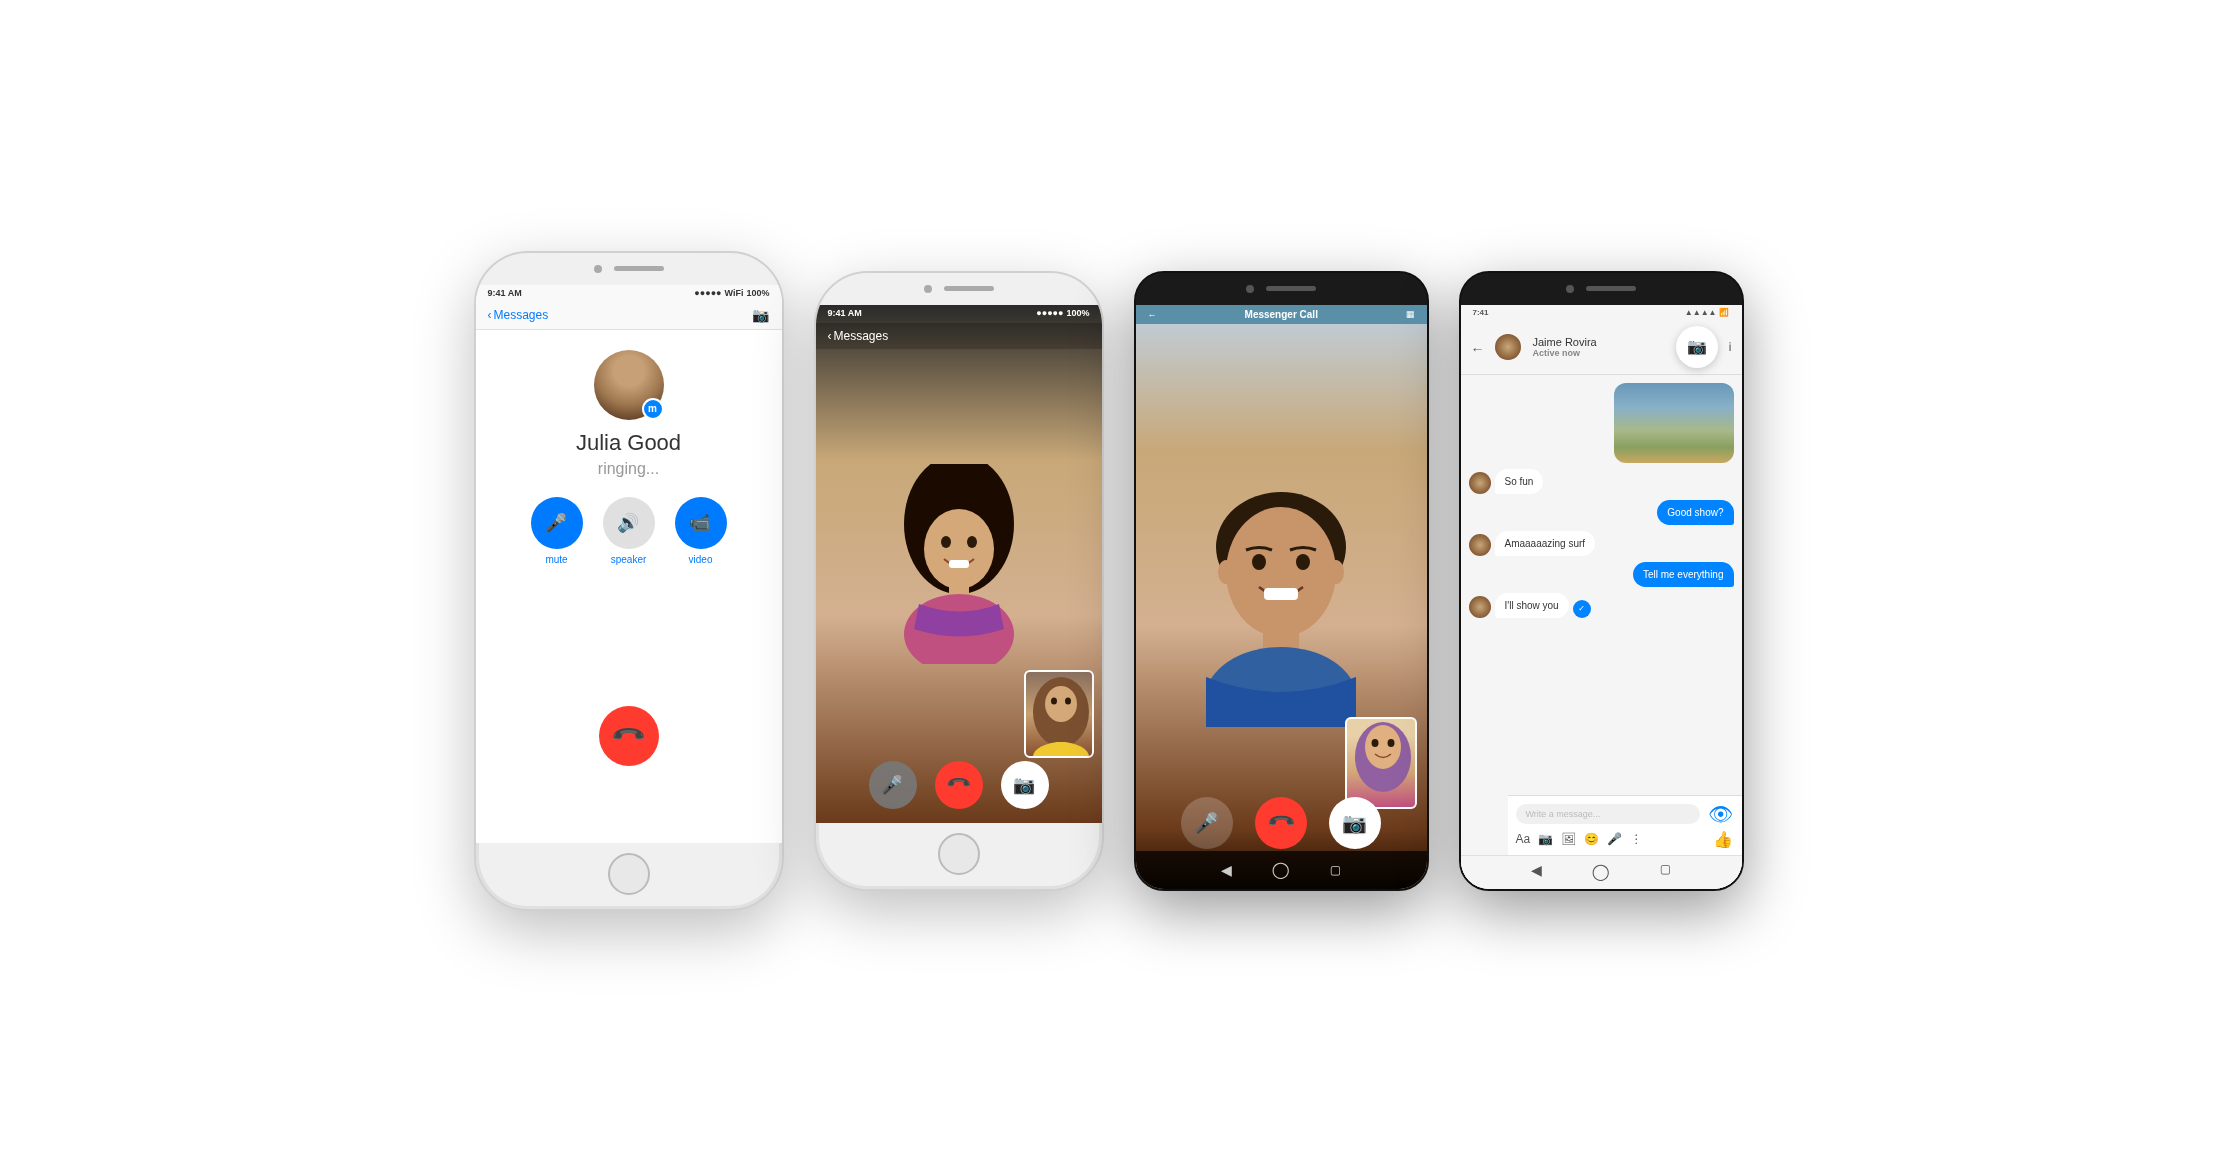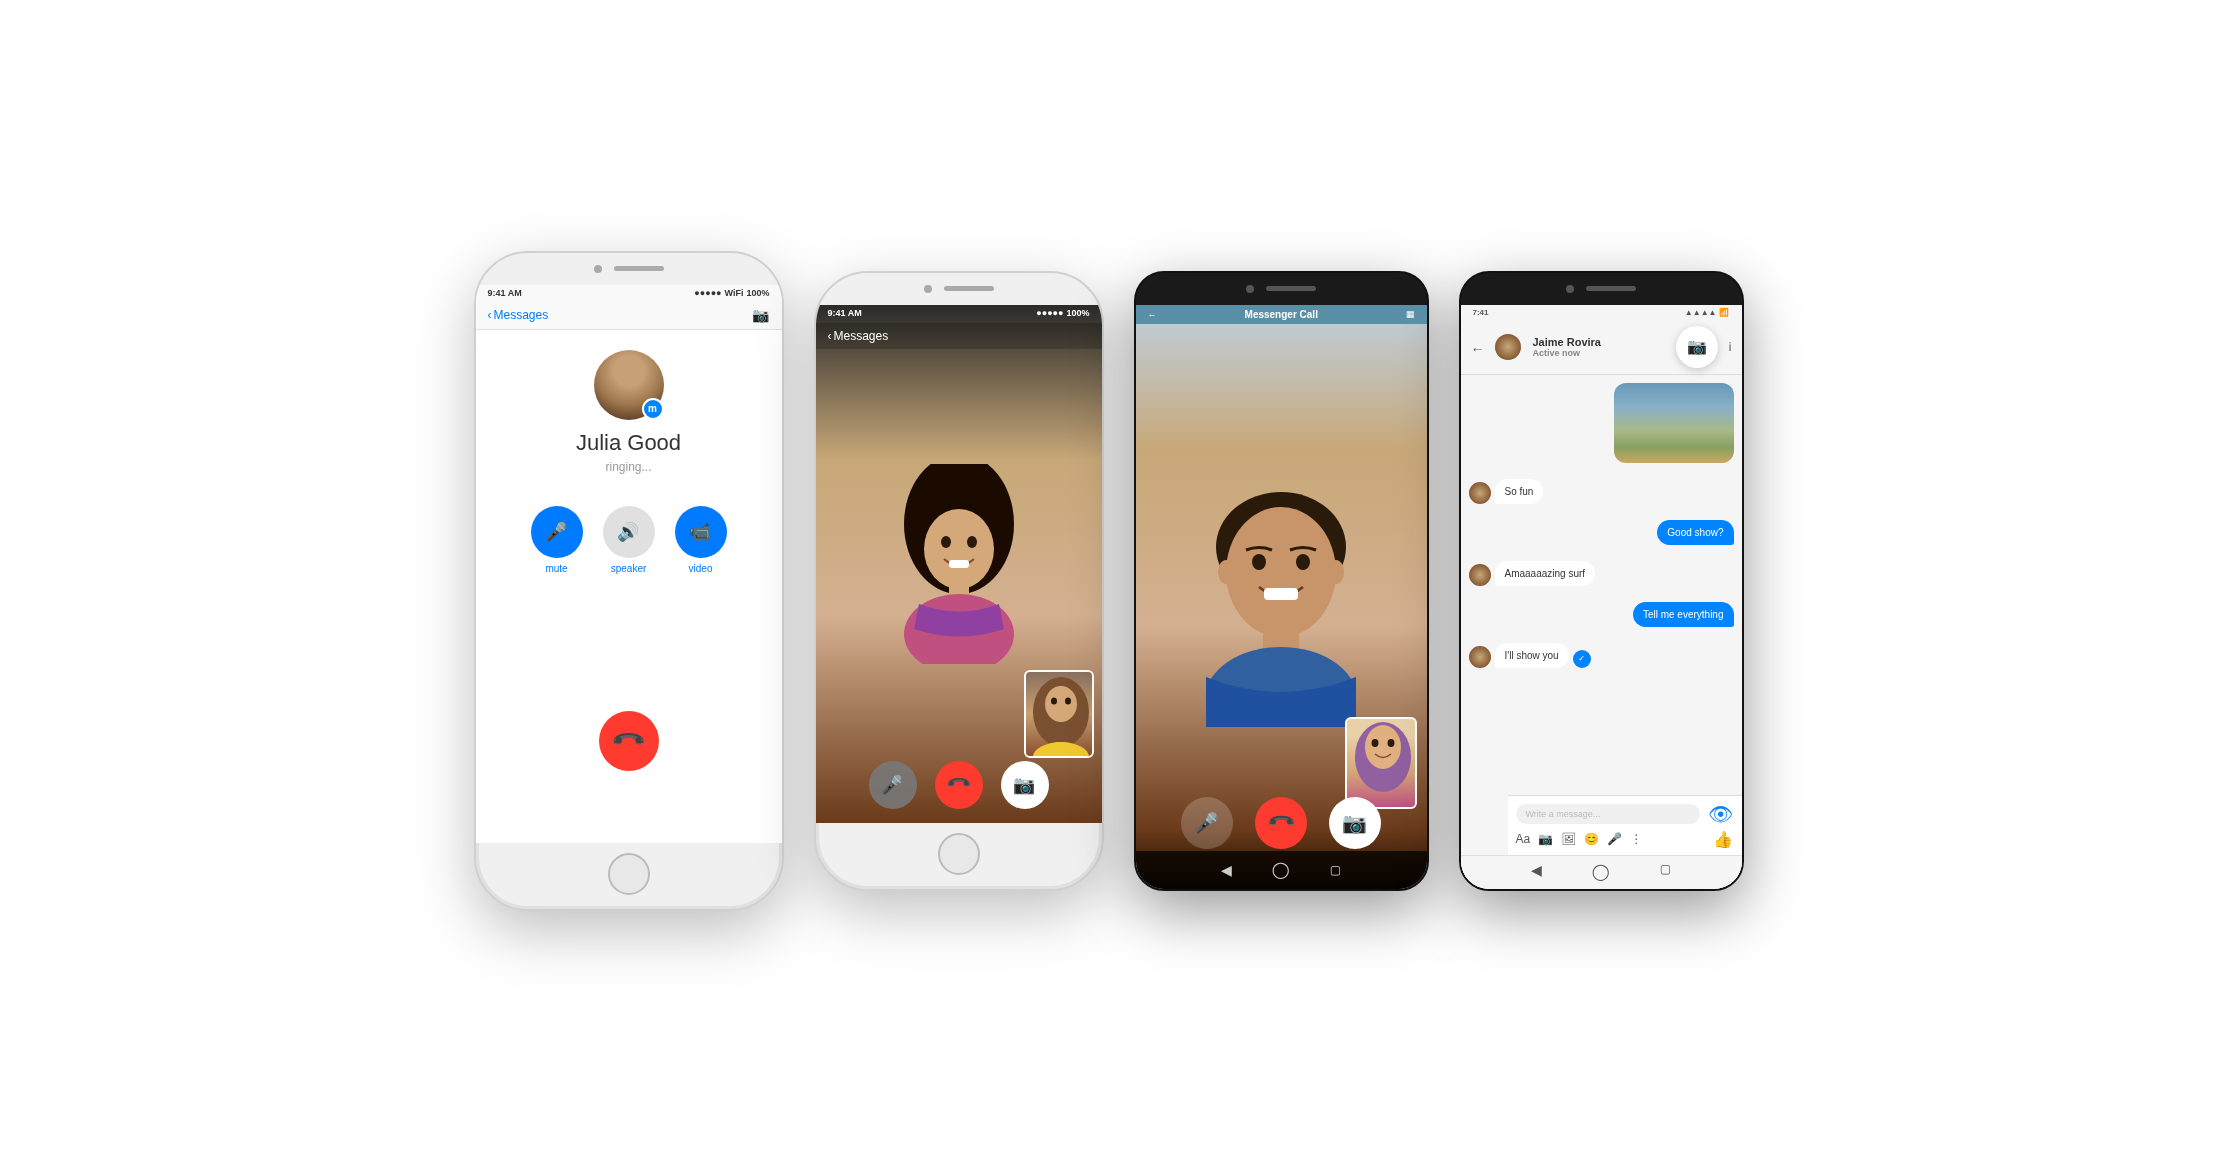--- a/index.html
+++ b/index.html
@@ -170,23 +170,23 @@
     }
 
     .caller-name {
       font-size: 22px;
       font-weight: 300;
       color: #333;
       margin-bottom: 4px;
     }
 
     .caller-status {
-      font-size: 12px;
+      font-size: 16px;
       color: #999;
-      margin-bottom: 32px;
+      margin-bottom: 19px;
     }
 
     .call-buttons {
       display: flex;
       gap: 20px;
       margin-bottom: 30px;
     }
 
     .call-btn {
       display: flex;
@@ -323,21 +323,21 @@
     }
 
     .chat-contact-info {
       flex: 1;
       display: flex;
       flex-direction: column;
     }
 
     .chat-contact-name {
       font-size: 11px;
-      font-weight: 700;
+      font-weight: 400;
       color: #333;
     }
 
     .chat-contact-status {
       font-size: 9px;
       color: #888;
       font-weight: bold;
     }
 
     .chat-nav-icons {
@@ -358,21 +358,21 @@
       font-size: 16px;
       color: #555;
     }
 
     .chat-messages {
       flex: 1;
       padding: 8px;
       overflow-y: auto;
       display: flex;
       flex-direction: column;
-      gap: 16px;
+      gap: 6px;
     }
 
     .msg-row {
       display: flex;
       align-items: flex-end;
       gap: 4px;
     }
 
     .msg-row-right { justify-content: flex-end; }
     .msg-row-left { justify-content: flex-start; }

